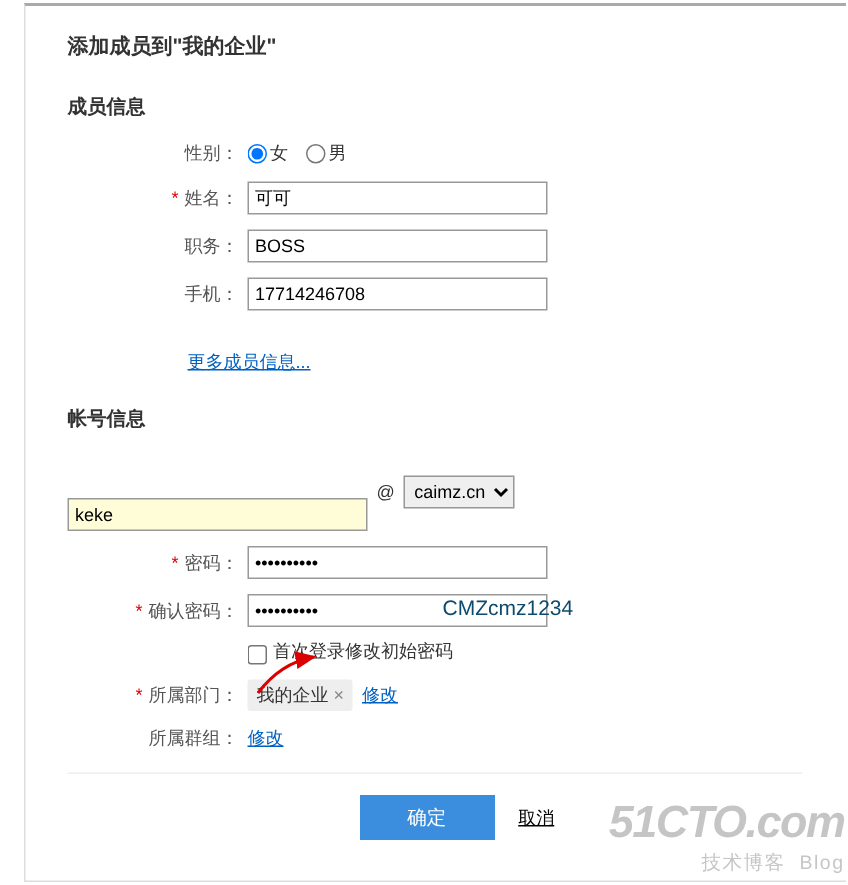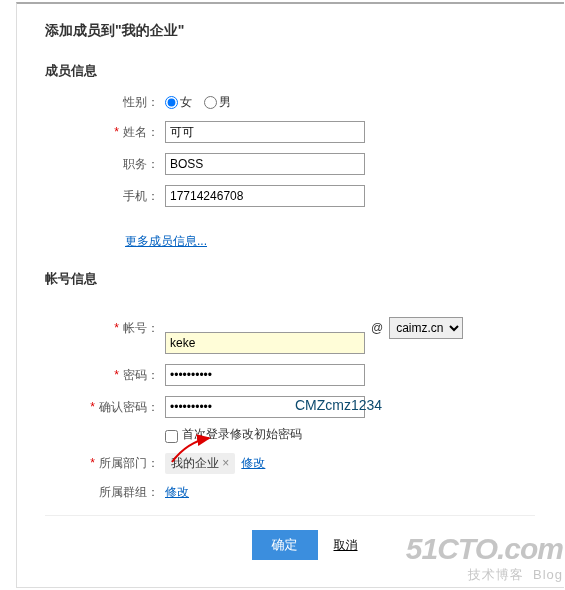--- a/index.html
+++ b/index.html
@@ -88,21 +88,21 @@
     display: flex;
     align-items: center;
     justify-content: center;
     gap: 16px;
     margin-top: 4px;
   }
   .btn-primary {
     background: #3b8ede;
     color: #fff;
     border: none;
-    padding: 6px 20px;
+    padding: 6px 32px;
     font-size: 13px;
     cursor: pointer;
   }
   .btn-link {
     color: #000000;
     text-decoration: underline;
     cursor: pointer;
     font-size: 12px;
   }
   .at-symbol { margin: 0 6px; }
@@ -181,21 +181,20 @@
     <div class="form-row">
       <div class="label-col"><span>手机：</span></div>
       <input class="text-input" type="text" value="17714246708" style="">
     </div>
 
     <a class="more-link">更多成员信息...</a>
 
     <div class="section-title">帐号信息</div>
 
     <div class="form-row">
-      <div class="label-col"><span class="req">*</span><span>帐号：</span></div>
       <input class="text-input yellow" type="text" value="keke" style="">
       <span class="at-symbol">@</span>
       <select class="domain-select">
         <option>caimz.cn</option>
       </select>
     </div>
 
     <div class="form-row">
       <div class="label-col"><span class="req">*</span><span>密码：</span></div>
       <input class="text-input" type="password" value="••••••••••" style="">

